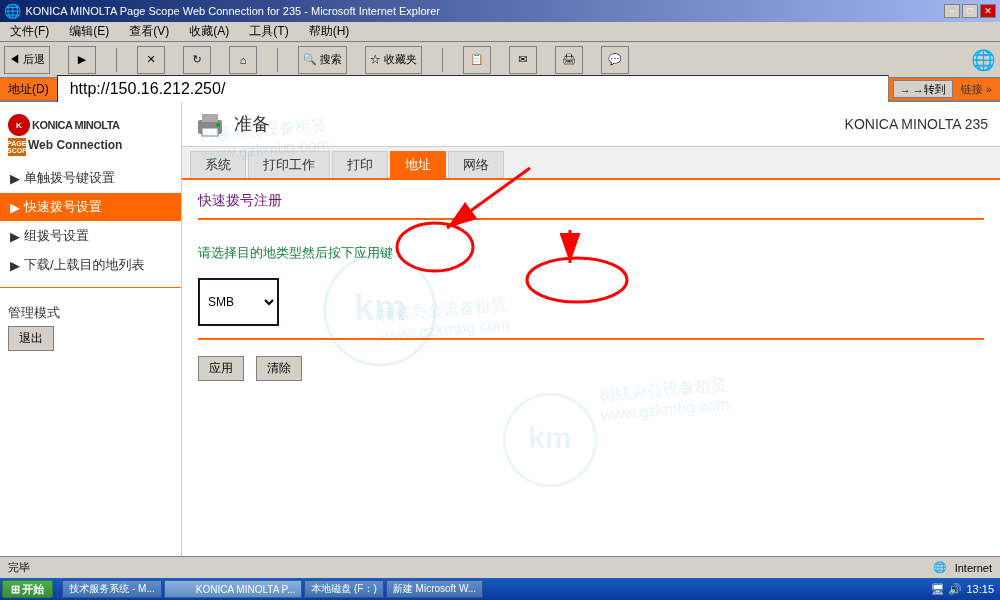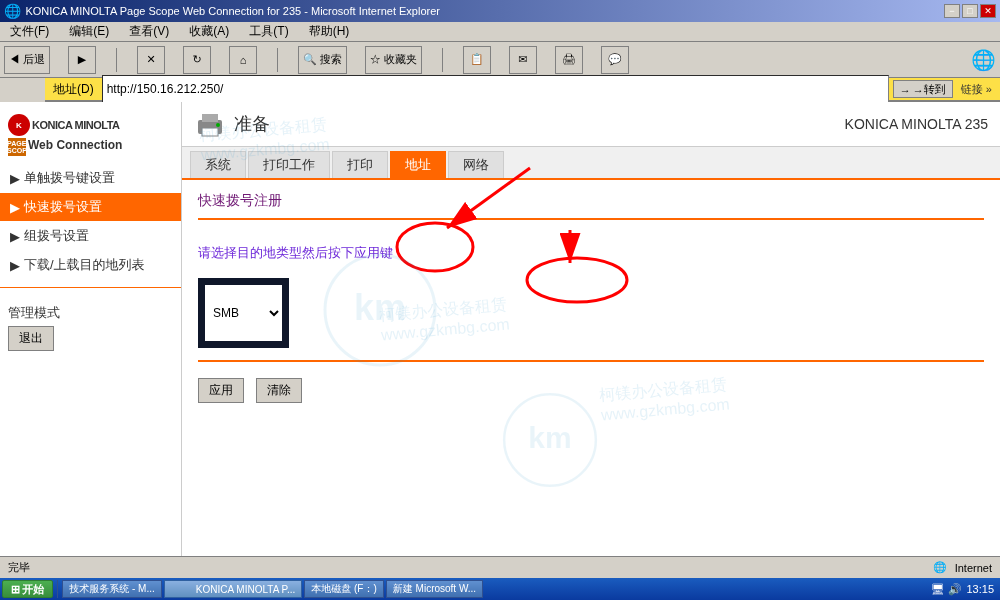--- a/index.html
+++ b/index.html
@@ -59,37 +59,36 @@
       display: flex; align-items: center; justify-content: center;
       cursor: pointer;
       padding: 0 4px;
       font-size: 11px;
       gap: 2px;
     }
     .toolbar-separator { width: 1px; height: 24px; background: #808080; margin: 0 2px; }
 
     
     .address-bar {
-      background: #fde047;
+      background: #f97316;
       height: 24px;
       display: flex;
       align-items: center;
       padding: 2px 4px;
       border-bottom: 2px solid #808080;
       gap: 4px;
-      margin-left: 45px;
     }
     .address-label { font-size: 12px; padding: 0 4px; }
     .address-input {
       flex: 1;
       height: 28px;
       border: 1px inset #808080;
       background: white;
-      padding: 0 4px;
-      font-size: 12px;
+      padding: 0 12px;
+      font-size: 16px;
     }
     .address-go-btn {
       height: 18px;
       padding: 0 6px;
       background: #d4d0c8;
       border: 1px solid #808080;
       font-size: 11px;
       cursor: pointer;
       display: flex; align-items: center; gap: 2px;
     }
@@ -198,30 +197,30 @@
       border: 1px solid #ccc;
       border-bottom: none;
       background: #e0e0e0;
       color: #333;
     }
     .tab.active { background: #ff6600; color: white; border-color: #ff6600; }
 
     
     .content-body { padding: 12px 16px; }
     .section-title { font-size: 14px; color: #701a75; margin-bottom: 8px; font-weight: normal; }
-    .instruction-text { font-size: 13px; color: #6d28d9; margin-bottom: 16px; margin-top: 24px; }
+    .instruction-text { font-size: 13px; color: #15803d; margin-bottom: 16px; margin-top: 24px; }
 
     .form-row {
       display: flex; align-items: center; gap: 8px;
       margin: 12px 0;
     }
     .dropdown-select {
-      padding: 20px 4px;
+      padding: 14px 4px;
       font-size: 12px;
-      border: 7px solid #0f172a;
+      border: 2px solid #0f172a;
       background: white;
       min-width: 60px;
     }
 
     .button-row {
       display: flex; gap: 12px;
       margin: 16px 0;
     }
     .action-btn {
       padding: 3px 10px;

